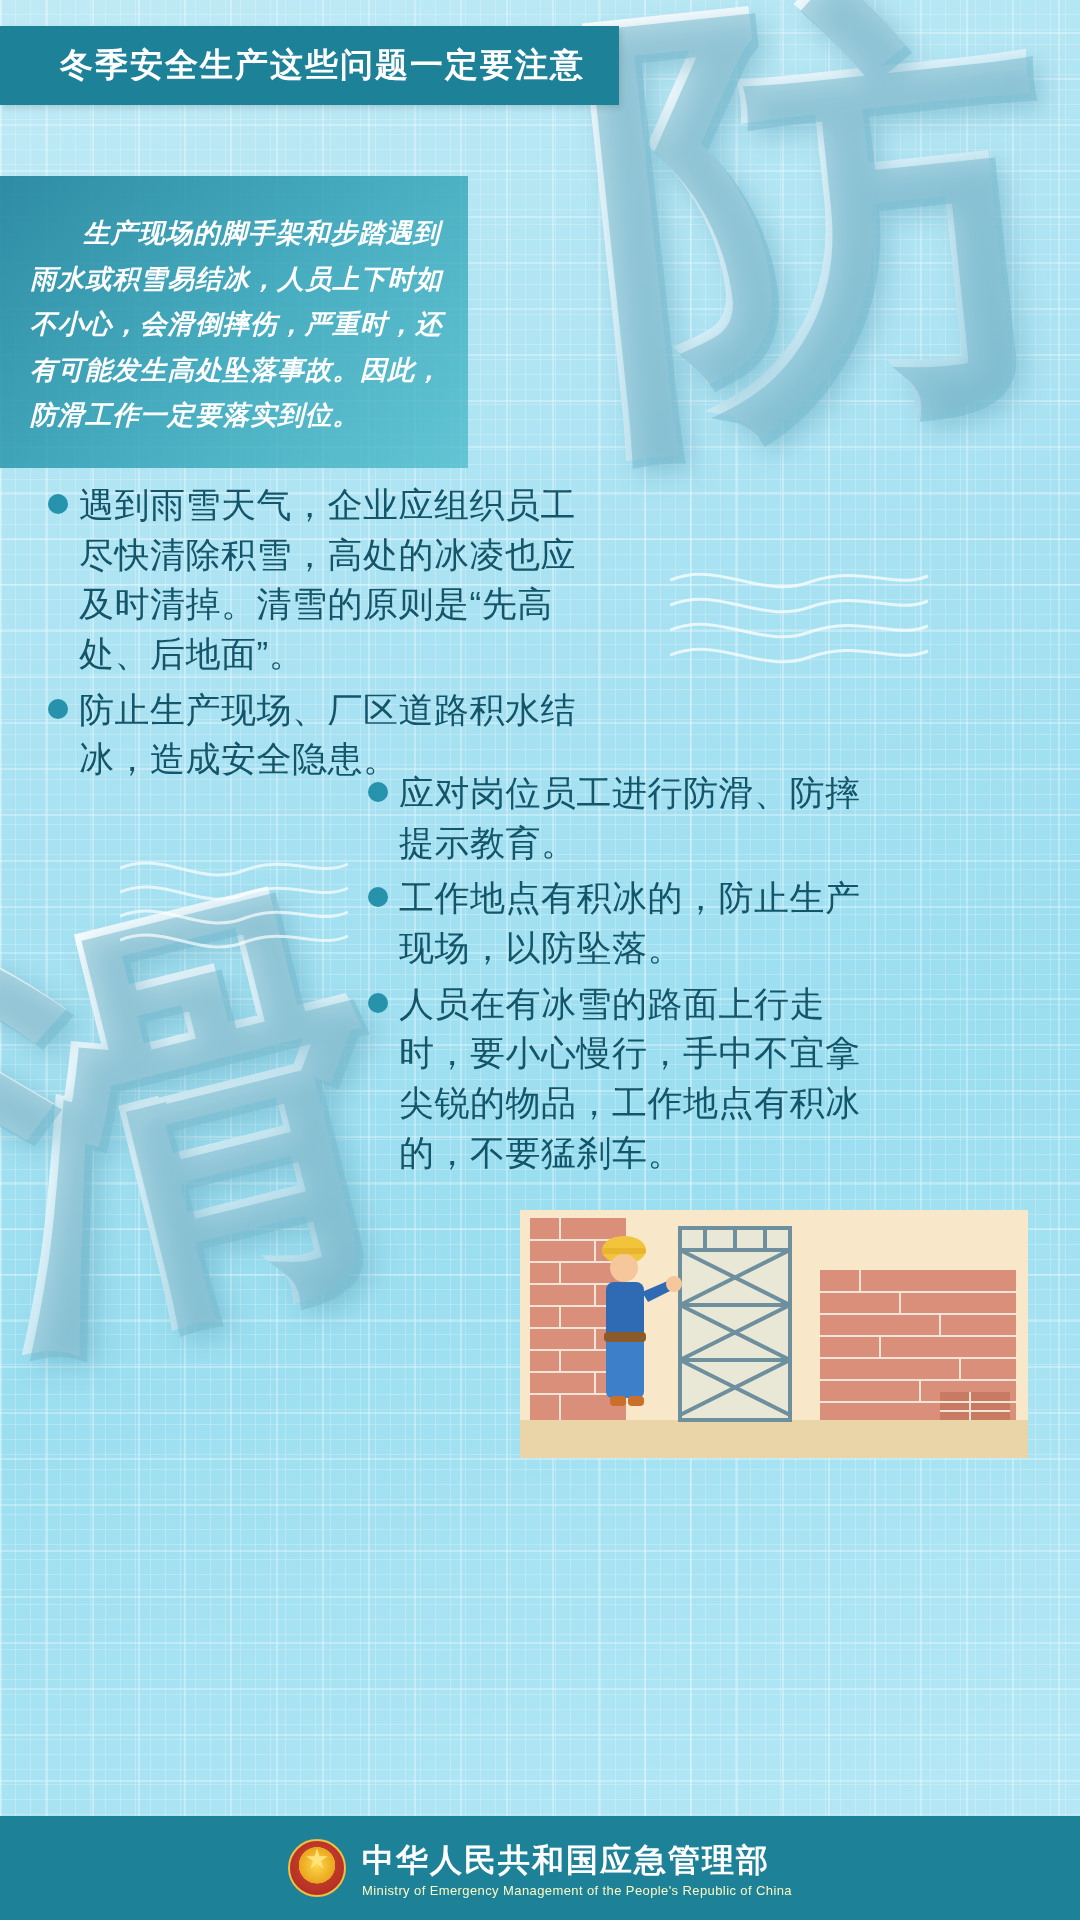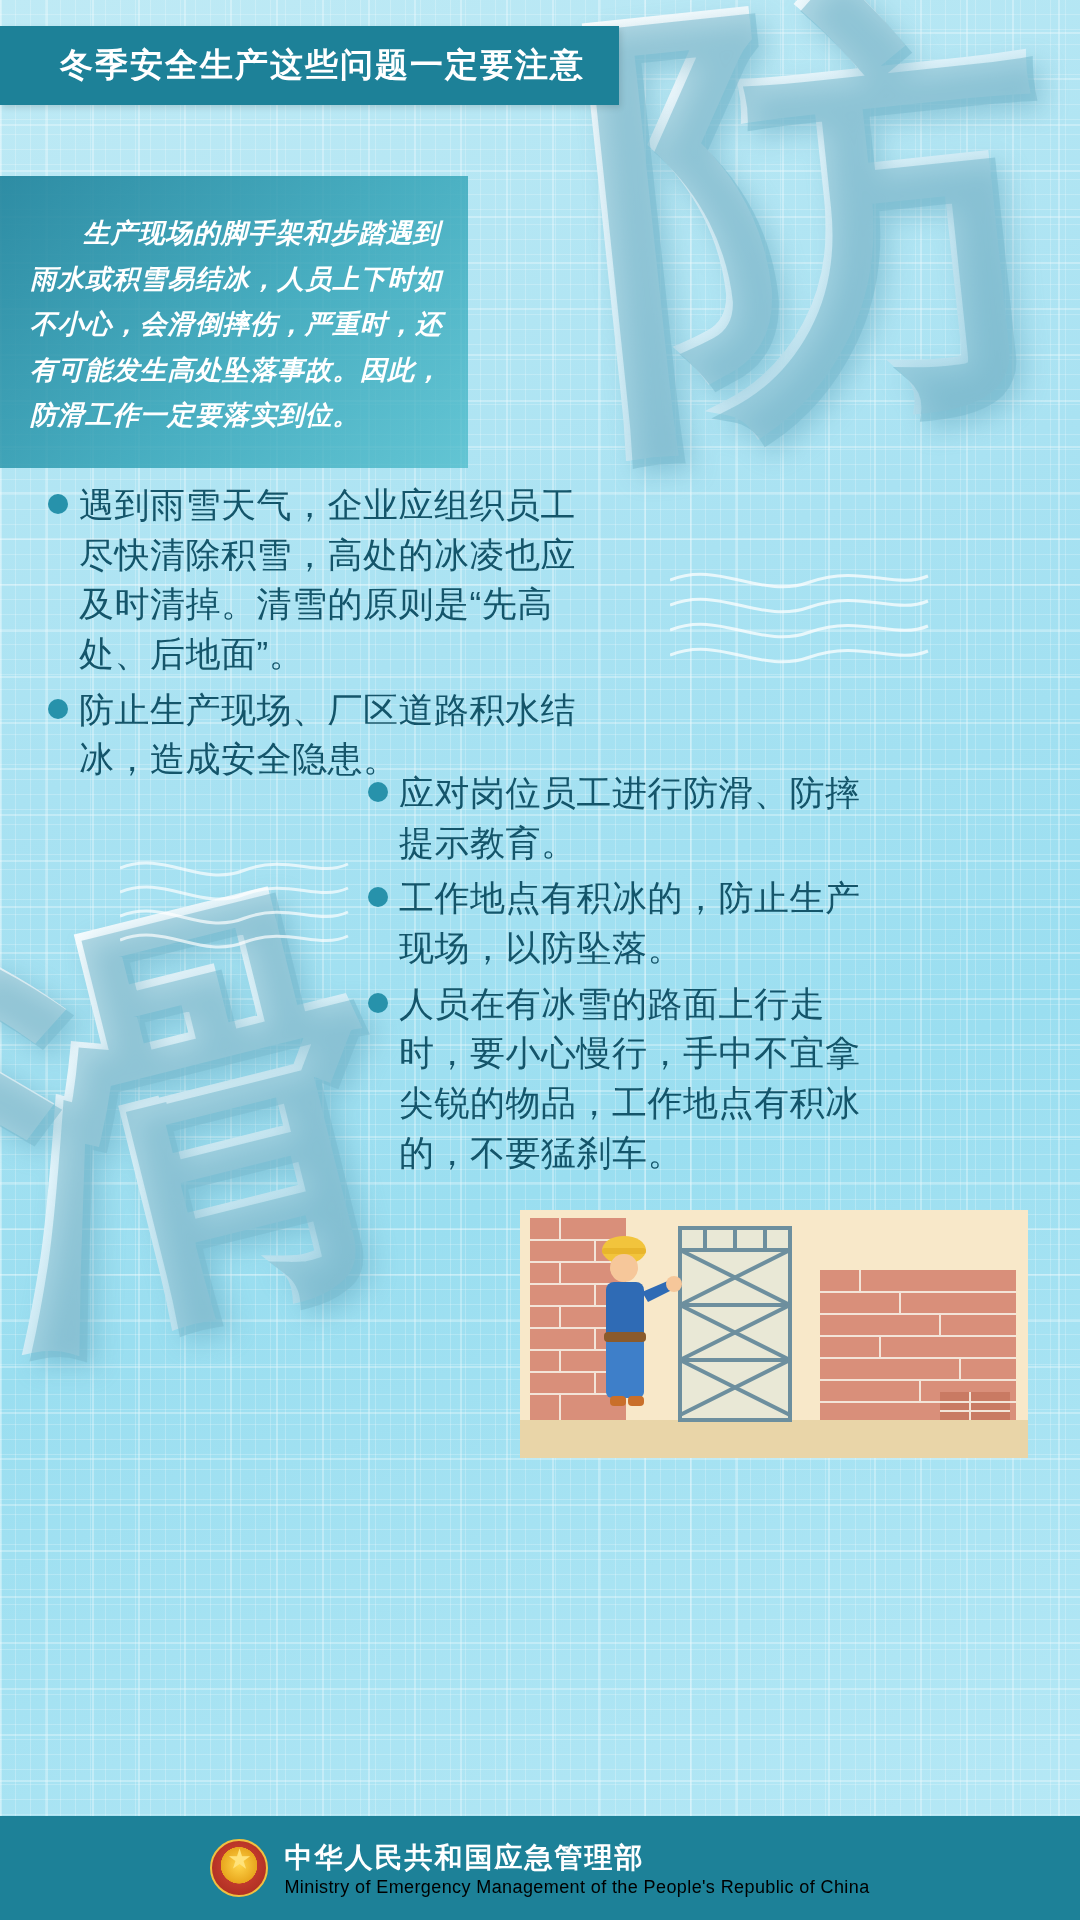--- a/index.html
+++ b/index.html
@@ -187,27 +187,27 @@
     font-size: 24px;
     line-height: 1;
   }
   .footer-texts {
     display: flex;
     flex-direction: column;
     justify-content: center;
   }
   .footer-cn {
     color: #ffffff;
-    font-size: 28px;
+    font-size: 32px;
     font-weight: 700;
     letter-spacing: 2px;
   }
   .footer-en {
-    color: #000000;
-    font-size: 18px;
+    color: #fef9c3;
+    font-size: 13px;
     letter-spacing: 0.4px;
   }
 </style>
 </head>
 <body>
 
 <div class="poster">
 
   <div class="grid-bg"></div>
   <div class="grid-bg-2"></div>

